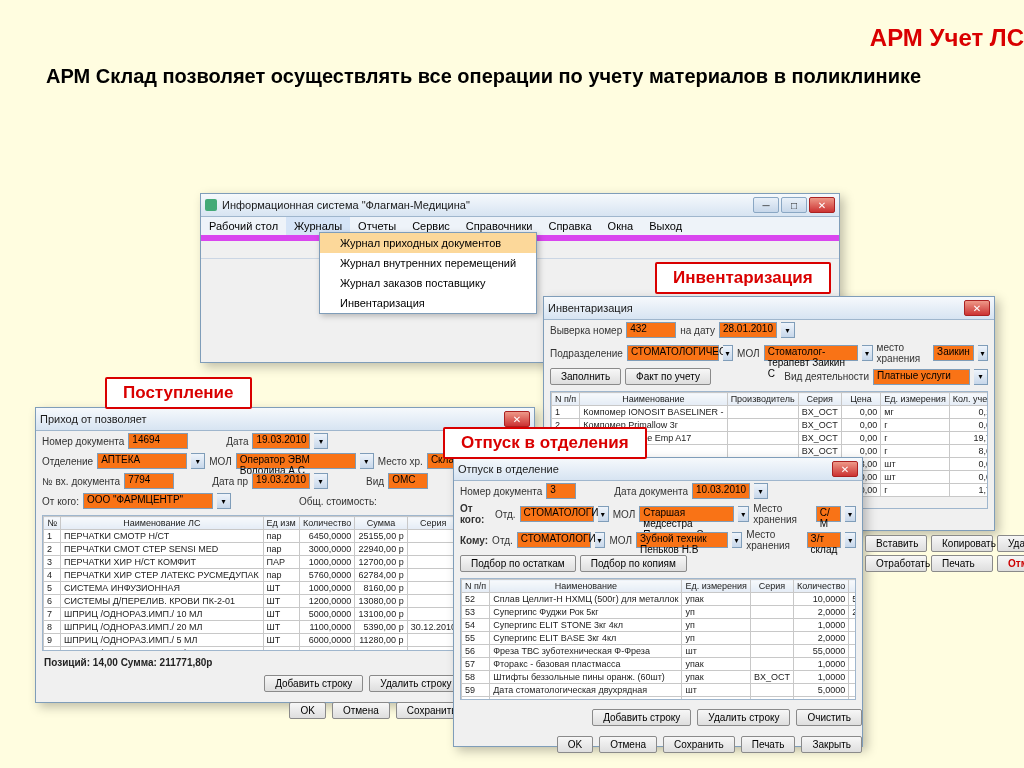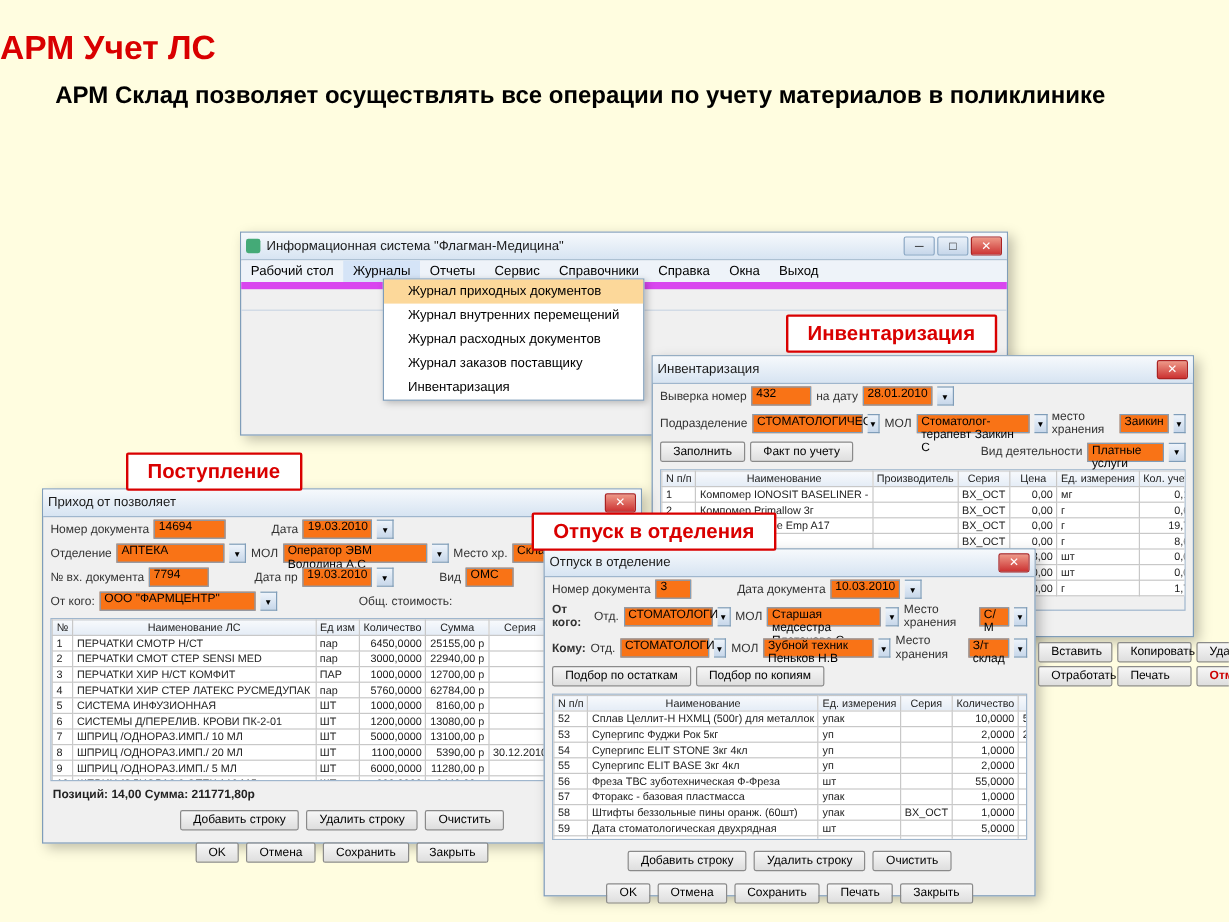--- a/index.html
+++ b/index.html
@@ -5,23 +5,23 @@
   * { box-sizing: border-box; margin: 0; padding: 0; }
   body {
     width: 1024px; height: 768px;
     background: #fffde0;
     font-family: Tahoma, Verdana, sans-serif;
     font-size: 10px;
     position: relative;
     overflow: hidden;
   }
   .slide-title {
-    text-align: left;
+    text-align: right;
     color: #d90000;
-    font-size: 28px;
+    font-size: 24px;
     font-weight: bold;
     padding-top: 24px;
   }
   .slide-sub {
     color: #000; font-size: 20px; font-weight: bold;
     padding: 12px 46px 0 46px;
     line-height: 1.25;
   }
 
   
@@ -70,21 +70,21 @@
   table.grid td { color:#222; }
   .gridwrap { overflow:hidden; border:1px solid #9fb6cd; margin:4px 6px; }
 
   .callout {
     position:absolute; border:2px solid #d90000; background:#fff;
     padding:4px 16px; font-size:17px; font-weight:bold; color:#d90000;
     border-radius:2px;
   }
 
   .statusline { font-size:10px; padding:2px 8px; color:#222; font-weight:bold; }
-  .btnrow { display:flex; gap:6px; justify-content:center; padding:5px 0; }
+  .btnrow { display:flex; gap:6px; justify-content:flex-end; padding:5px 0; }
   .right { text-align:right; }
 </style>
 </head>
 <body>
 
 <div class="slide-title">АРМ Учет ЛС</div>
 <div class="slide-sub">АРМ Склад позволяет осуществлять все операции по учету материалов в поликлинике</div>
 
 <div class="win" style="left:200px; top:193px; width:640px; height:170px;">
   <div class="win-title">
@@ -105,21 +105,20 @@
     <div class="mitem">Сервис</div>
     <div class="mitem">Справочники</div>
     <div class="mitem">Справка</div>
     <div class="mitem">Окна</div>
     <div class="mitem">Выход</div>
   </div>
   <div style="height:18px;border-bottom:1px solid #cbd6e4;"></div>
   <div class="dropdown" style="left:118px; top:38px;">
     <div class="ditem sel">Журнал приходных документов</div>
     <div class="ditem">Журнал внутренних перемещений</div>
-    <div class="ditem">Журнал расходных документов</div>
     <div class="ditem">Журнал заказов поставщику</div>
     <div class="ditem">Инвентаризация</div>
   </div>
 </div>
 
 <div class="win" style="left:543px; top:296px; width:452px; height:235px;">
   <div class="win-title">
     <span class="caption">
         <span>Инвентаризация</span>
       </span>
@@ -143,21 +142,21 @@
       <span class="dd">▾</span>
     <label>место хранения</label>
     <span class="inp" style="width:48px">Заикин</span>
       <span class="dd">▾</span>
   </div>
   <div class="formrow">
     <span class="btn">Заполнить</span>
     <span class="btn">Факт по учету</span>
     <span style="flex:1"></span>
     <label>Вид деятельности</label>
-    <span class="inp" style="width:64px">Платные услуги</span>
+    <span class="inp" style="width:97px">Платные услуги</span>
       <span class="dd">▾</span>
   </div>
   <div class="gridwrap" style="height:118px">
     <table class="grid" id="inv-table">
         <tbody>
           <tr>
             <th>N п/п</th>
             <th>Наименование</th>
             <th>Производитель</th>
             <th>Серия</th>

